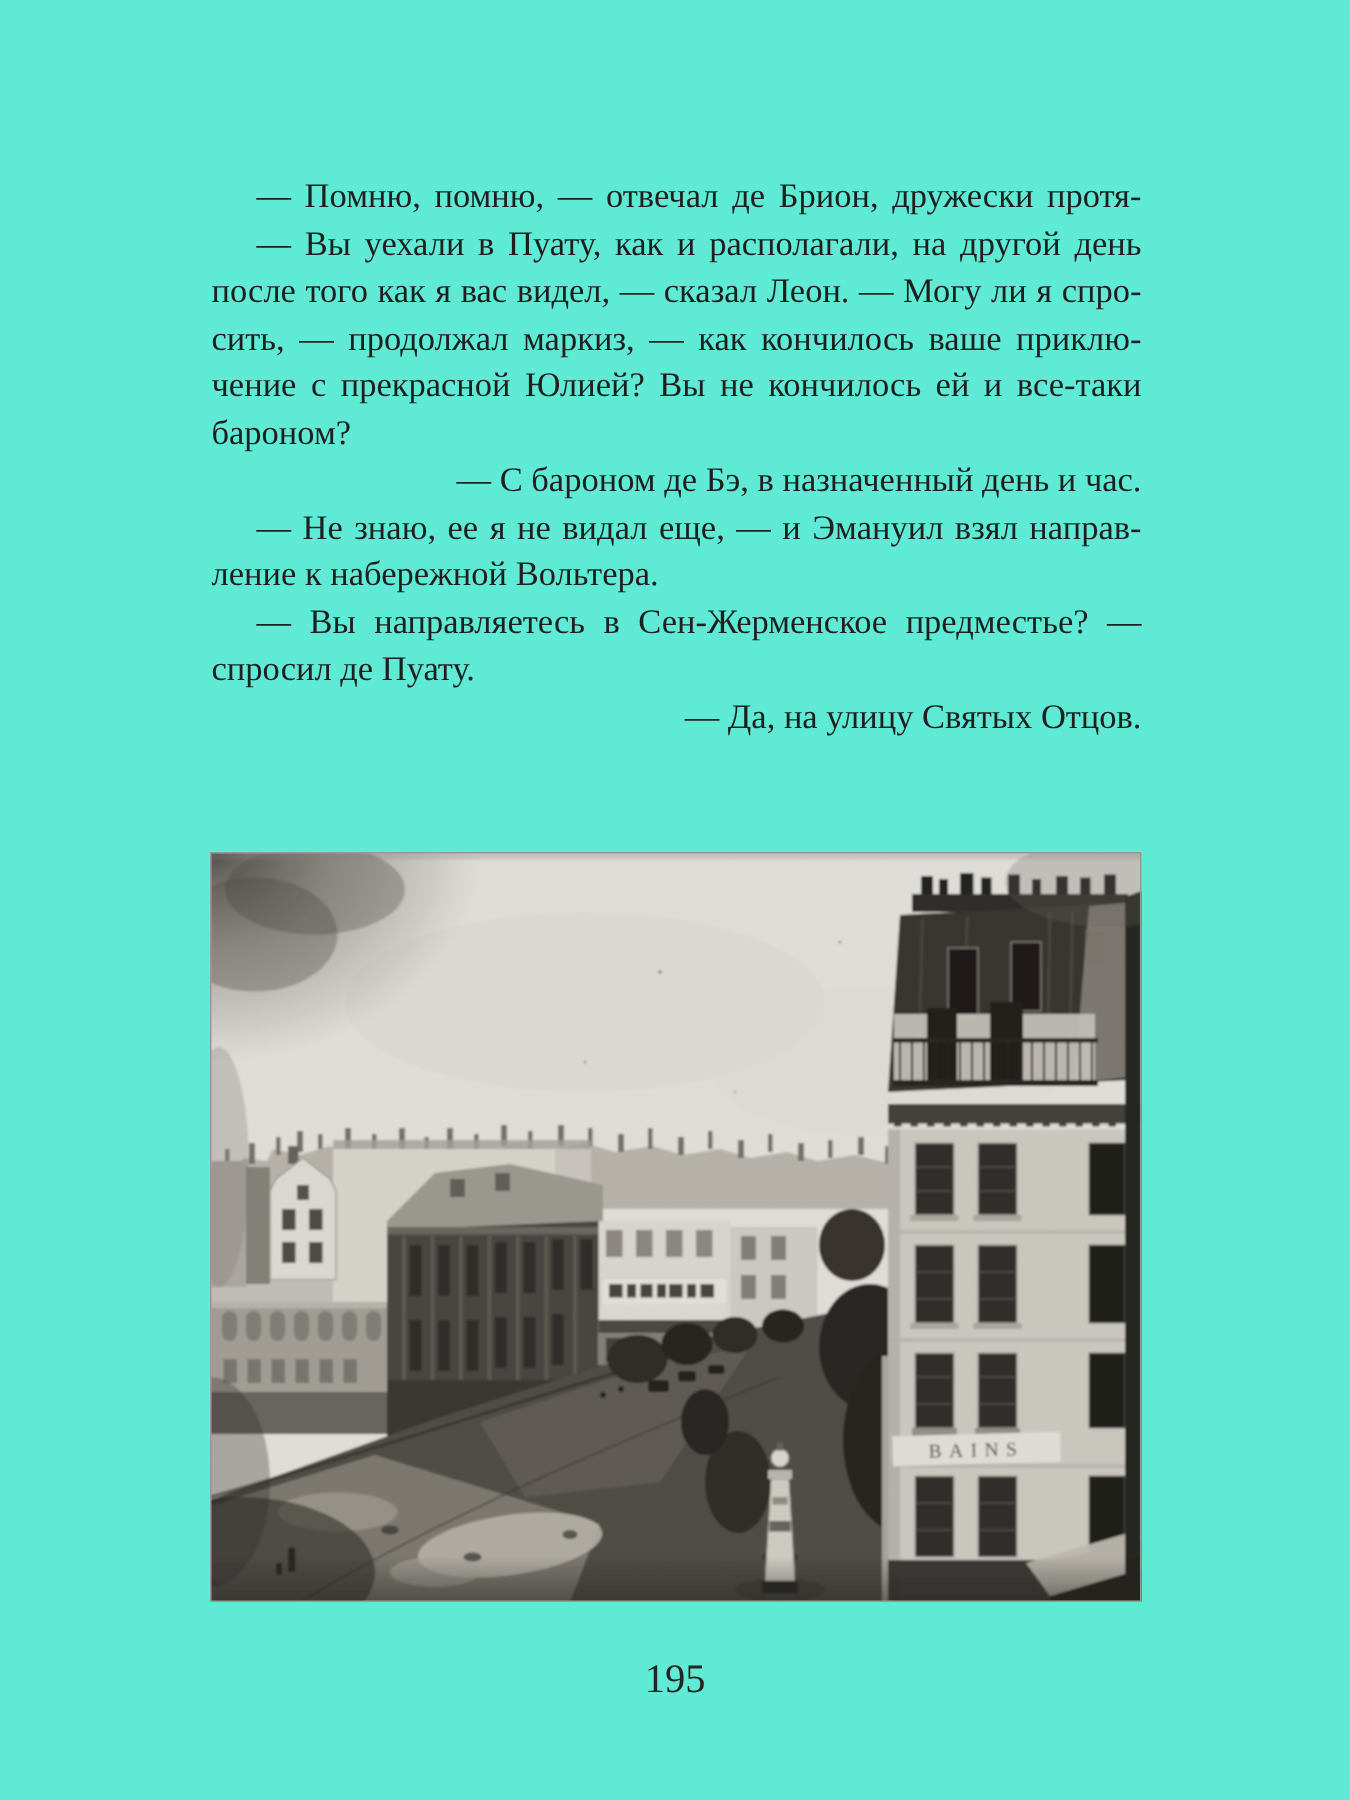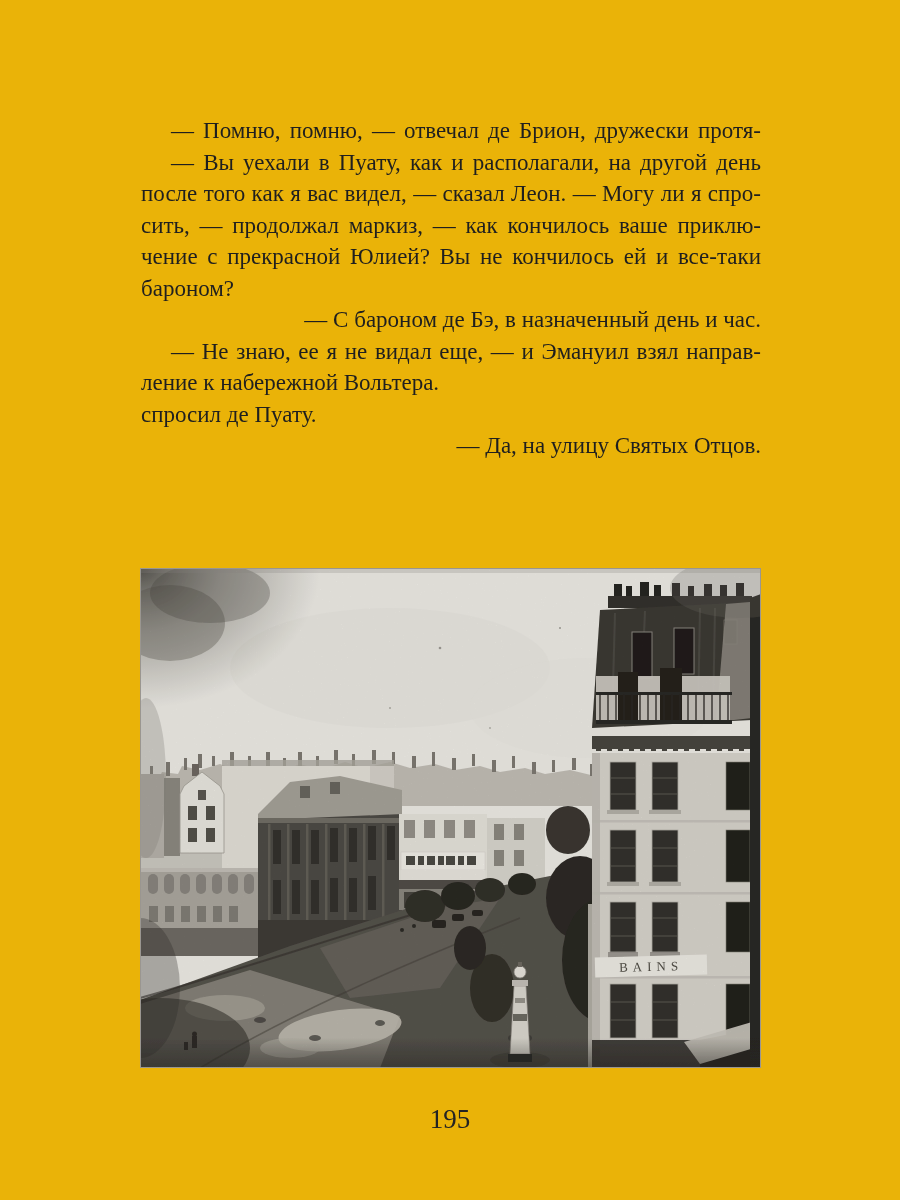--- a/index.html
+++ b/index.html
@@ -1,17 +1,17 @@
 <!DOCTYPE html>
 <html><head>
 <meta charset="utf-8">
 <style>
   html,body{margin:0;padding:0;background:#ffffff;}
   .page{
-    position:relative;width:900px;height:1200px;background:#eab308;
+    position:relative;width:900px;height:1200px;background:#5eead4;
     font-family:"Liberation Serif","DejaVu Serif",serif;color:#1f1f1f;
     overflow:hidden;
   }
   #text-block{
     position:absolute;left:141px;top:115px;width:620px;
     font-size:23px;line-height:31.5px;
   }
   .tl{text-align:left;}
   .tl.j{text-align:justify;text-align-last:justify;}
   .tl.in{text-indent:30px;text-align:right;}
@@ -33,20 +33,21 @@
   <div id="text-block">
       <div class="tl j in">— Помню, помню, — отвечал де Брион, дружески протя-</div>
       <div class="tl j in">— Вы уехали в Пуату, как и располагали, на другой день</div>
       <div class="tl j">после того как я вас видел, — сказал Леон. — Могу ли я спро-</div>
       <div class="tl j">сить, — продолжал маркиз, — как кончилось ваше приклю-</div>
       <div class="tl j">чение с прекрасной Юлией? Вы не кончилось ей и все-таки</div>
       <div class="tl">бароном?</div>
       <div class="tl in">— С бароном де Бэ, в назначенный день и час.</div>
       <div class="tl j in">— Не знаю, ее я не видал еще, — и Эмануил взял направ-</div>
       <div class="tl">ление к набережной Вольтера.</div>
+      <div class="tl j in">— Вы направляетесь в Сен-Жерменское предместье? —</div>
       <div class="tl">спросил де Пуату.</div>
       <div class="tl in">— Да, на улицу Святых Отцов.</div>
     </div>
 
   <figure class="photo">
     <svg viewBox="0 0 621 500" xmlns="http://www.w3.org/2000/svg">
       <defs>
         <filter id="soften" x="-2%" y="-2%" width="104%" height="104%">
           <feGaussianBlur stdDeviation="0.55"></feGaussianBlur>
         </filter>

